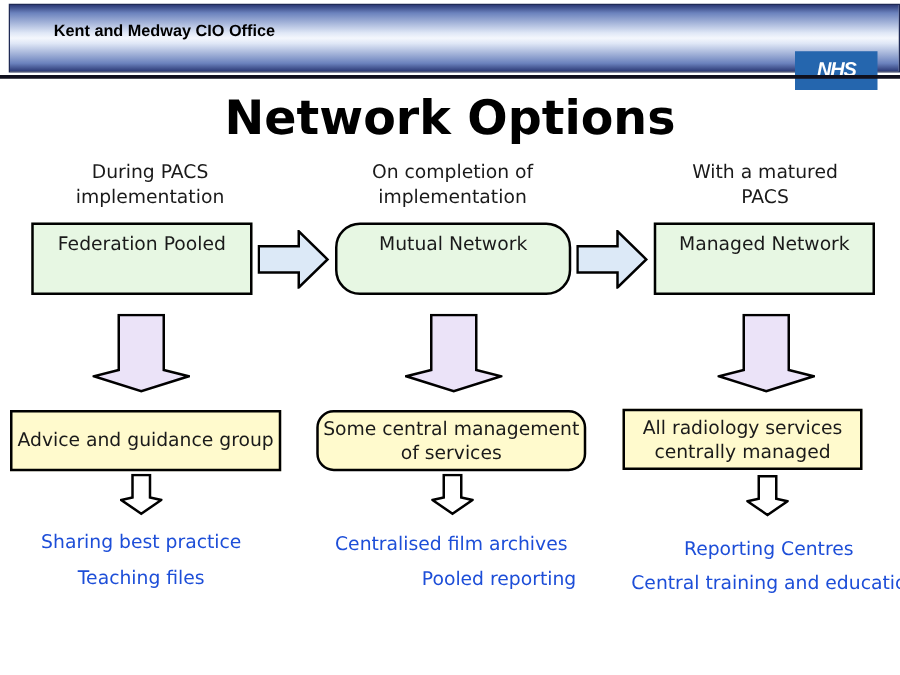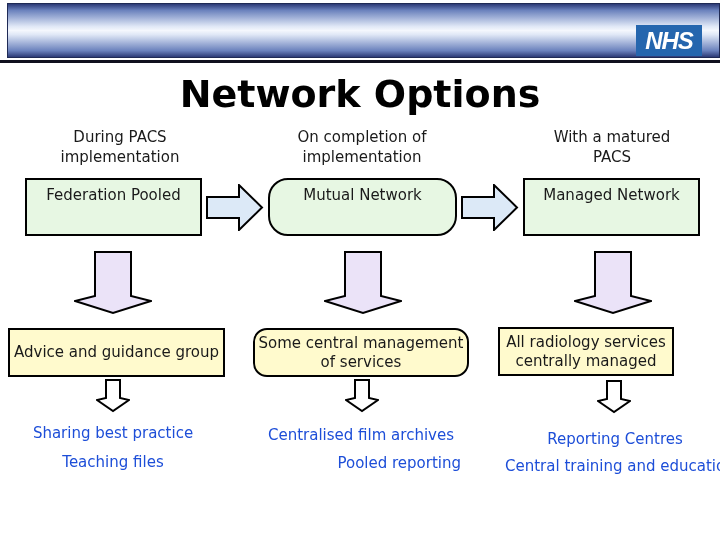--- a/index.html
+++ b/index.html
@@ -11,23 +11,23 @@
 
   
   .header-band{
     left:7px;top:3px;width:713px;height:55px;
     background:linear-gradient(180deg,#2c3a76 0%,#6b82bd 12%,#dfe7f6 42%,#f4f7fd 50%,#dfe7f6 58%,#6b82bd 88%,#2c3a76 100%);
     border:1px solid #1f2a55;box-sizing:border-box;
   }
   .header-org{left:35px;top:13px;font-family:"Liberation Sans",sans-serif;font-weight:bold;font-size:13px;color:#000;}
   .header-prog{left:35px;top:37px;font-family:"Liberation Sans",sans-serif;font-weight:bold;font-size:13px;color:#000;}
   .nhs-logo{
-    left:628px;top:21px;width:66px;height:31px;background:var(--nhs_blue,#2566AE);
+    left:628px;top:37px;width:66px;height:31px;background:var(--nhs_blue,#2566AE);
     display:flex;align-items:center;justify-content:center;
-    color:#fff;font-style:italic;font-weight:bold;font-size:24px;
+    color:#fff;font-style:italic;font-weight:bold;font-size:16px;
     font-family:"Liberation Sans",sans-serif;letter-spacing:-1px;
   }
   .divider{left:0;top:60px;width:720px;height:3px;background:#10101e;}
 
   
   .title{left:0;top:72px;width:720px;text-align:center;font-size:38px;font-weight:bold;color:#000;letter-spacing:0px;}
 
   
   .stage{top:128px;text-align:center;font-size:15px;line-height:1.3;white-space:pre-line;color:#1a1a1a;}
   .stage.c1{left:40px;width:160px;}
@@ -64,35 +64,36 @@
 
   
   .outcome-box{
     height:49px;background:var(--outcome_box_fill,#FFFACD);
     border:2px solid #000;box-sizing:border-box;
     display:flex;align-items:center;justify-content:center;
     text-align:center;font-size:15px;line-height:1.25;white-space:pre-line;
   }
   .outcome-box.c1{left:8px;top:328px;width:217px;}
   .outcome-box.c2{left:253px;top:328px;width:216px;border-radius:14px;}
-  .outcome-box.c3{left:498px;top:327px;width:176px;}
+  .outcome-box.c3{left:498px;top:327px;width:192px;}
 
   
   .detail{font-size:15px;text-align:center;white-space:nowrap;color:#1d4ed8;}
   .detail.c1{left:13px;width:200px;}
   .detail.c2{left:261px;width:200px;}
   .detail.c3{left:505px;width:220px;}
   .d1.c1{top:424px;} .d2.c1{top:453px;}
   .d1.c2{top:426px;} .d2.c2{top:454px;text-align:right;}
   .d1.c3{top:430px;} .d2.c3{top:457px;}
 </style>
 </head>
 <body>
 
 <div class="abs header-band">
+  <div class="abs header-org">Kent and Medway CIO Office</div>
   <div class="abs nhs-logo">NHS</div>
 </div>
 <div class="abs divider"></div>
 
 <div class="abs title">Network Options</div>
 
 <div class="abs stage c1">During PACS
 implementation</div>
 <div class="abs stage c2">On completion of
 implementation</div>

